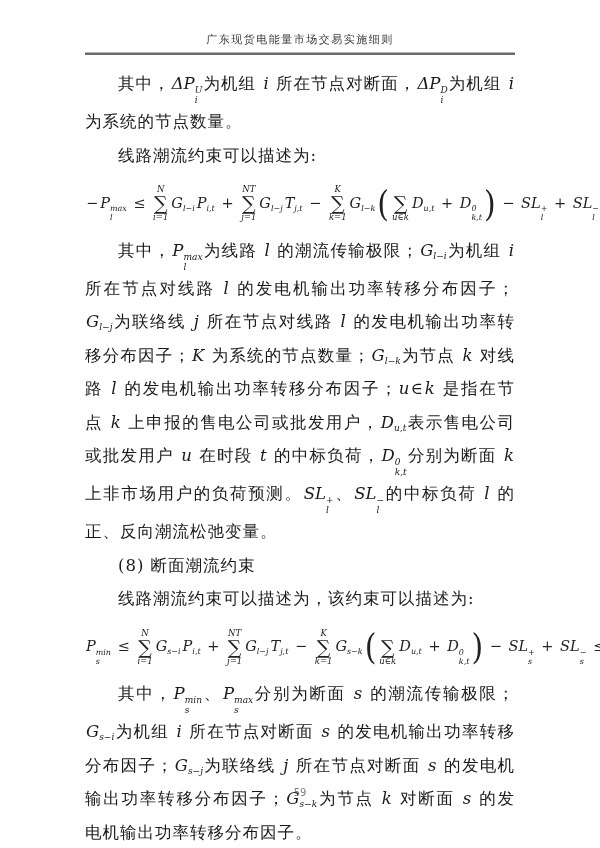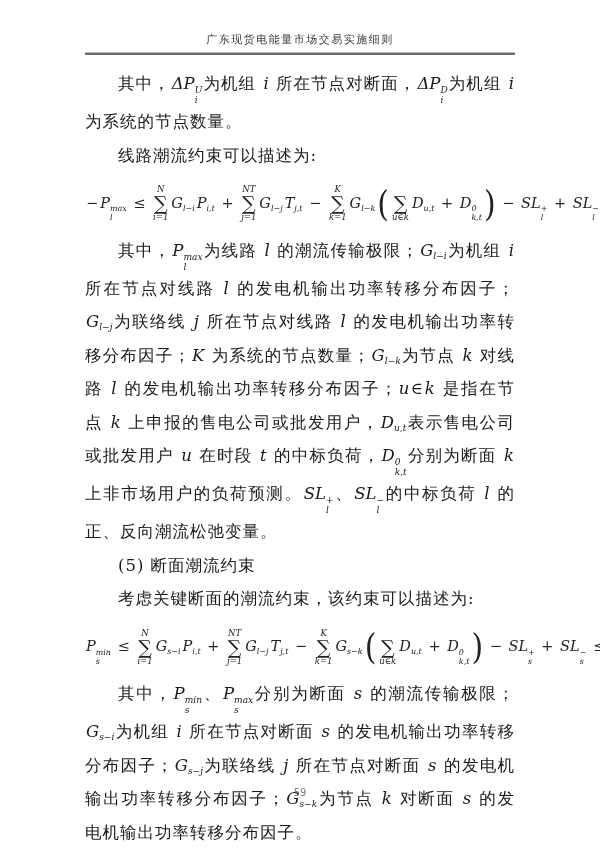--- a/index.html
+++ b/index.html
@@ -105,22 +105,22 @@
           </span></span><span class="rt">为线路 </span><span class="mi">l</span><span class="rt"> 的潮流传输极限；</span><span class="mss"><span class="mb">G</span><sub class="msubonly">l−i</sub></span><span class="rt">为机组 </span><span class="mi">i</span><span class="rt"> 所在节点对线路 </span><span class="mi">l</span><span class="rt"> 的发电机输出功率转移分布因子；</span><span class="mss"><span class="mb">G</span><sub class="msubonly">l−j</sub></span><span class="rt">为联络线 </span><span class="mi">j</span><span class="rt"> 所在节点对线路 </span><span class="mi">l</span><span class="rt"> 的发电机输出功率转移分布因子；</span><span class="mi">K</span><span class="rt"> 为系统的节点数量；</span><span class="mss"><span class="mb">G</span><sub class="msubonly">l−k</sub></span><span class="rt">为节点 </span><span class="mi">k</span><span class="rt"> 对线路 </span><span class="mi">l</span><span class="rt"> 的发电机输出功率转移分布因子；</span><span class="mi">u</span><span class="rt">∈</span><span class="mi">k</span><span class="rt"> 是指在节点 </span><span class="mi">k</span><span class="rt"> 上申报的售电公司或批发用户，</span><span class="mss"><span class="mb">D</span><sub class="msubonly">u,t</sub></span><span class="rt">表示售电公司或批发用户 </span><span class="mi">u</span><span class="rt"> 在时段 </span><span class="mi">t</span><span class="rt"> 的中标负荷，</span><span class="mss"><span class="mb">D</span><span class="mstack">
             <span class="msup">0</span>
             <span class="msub">k,t</span>
           </span></span><span class="rt">分别为断面 </span><span class="mi">k</span><span class="rt"> 上非市场用户的负荷预测。</span><span class="mss"><span class="mb">SL</span><span class="mstack">
             <span class="msup">+</span>
             <span class="msub">l</span>
           </span></span><span class="rt">、</span><span class="mss"><span class="mb">SL</span><span class="mstack">
             <span class="msup">−</span>
             <span class="msub">l</span>
           </span></span><span class="rt">的中标负荷 </span><span class="mi">l</span><span class="rt"> 的正、反向潮流松弛变量。</span></p>
-      <p class="para"><span class="rt">(5) 断面潮流约束</span></p>
-      <p class="para"><span class="rt">考虑关键断面的潮流约束，该约束可以描述为:</span></p>
+      <p class="para"><span class="rt">(8) 断面潮流约束</span></p>
+      <p class="para"><span class="rt">线路潮流约束可以描述为，该约束可以描述为:</span></p>
       <div class="formula"><span class="mss"><span class="mb">P</span><span class="mstack">
             <span class="msup">min</span>
             <span class="msub">s</span>
           </span></span><span class="rt"> ≤ </span><span class="msum">
           <span class="mlim">N</span>
           <span class="msigma">∑</span>
           <span class="mlim">i=1</span>
         </span><span class="mss"><span class="mb">G</span><sub class="msubonly">s−i</sub></span><span class="mss"><span class="mb">P</span><sub class="msubonly">i,t</sub></span><span class="rt"> + </span><span class="msum">
           <span class="mlim">NT</span>
           <span class="msigma">∑</span>

